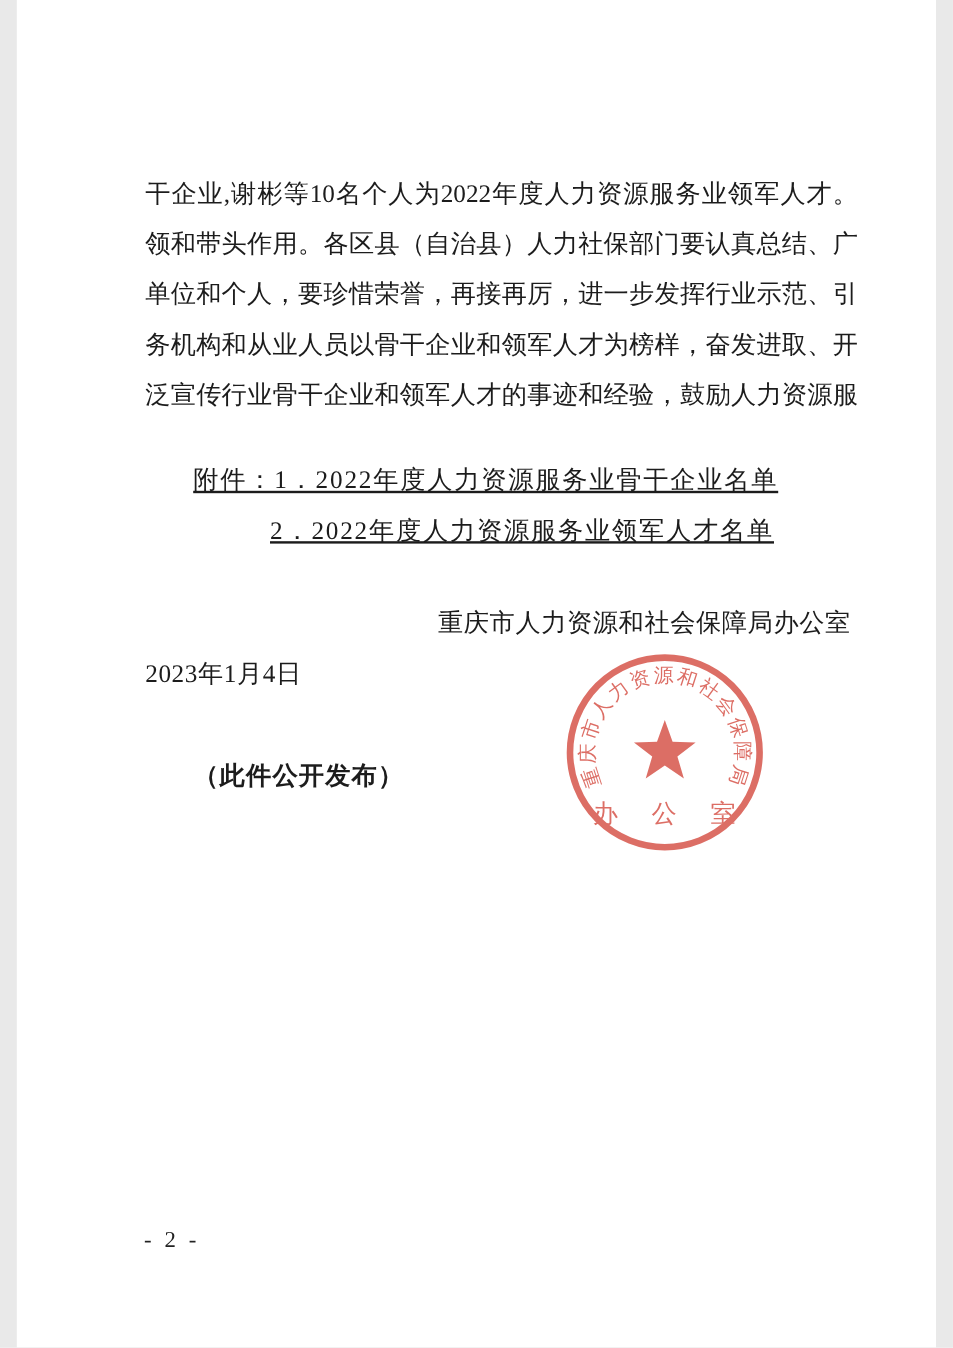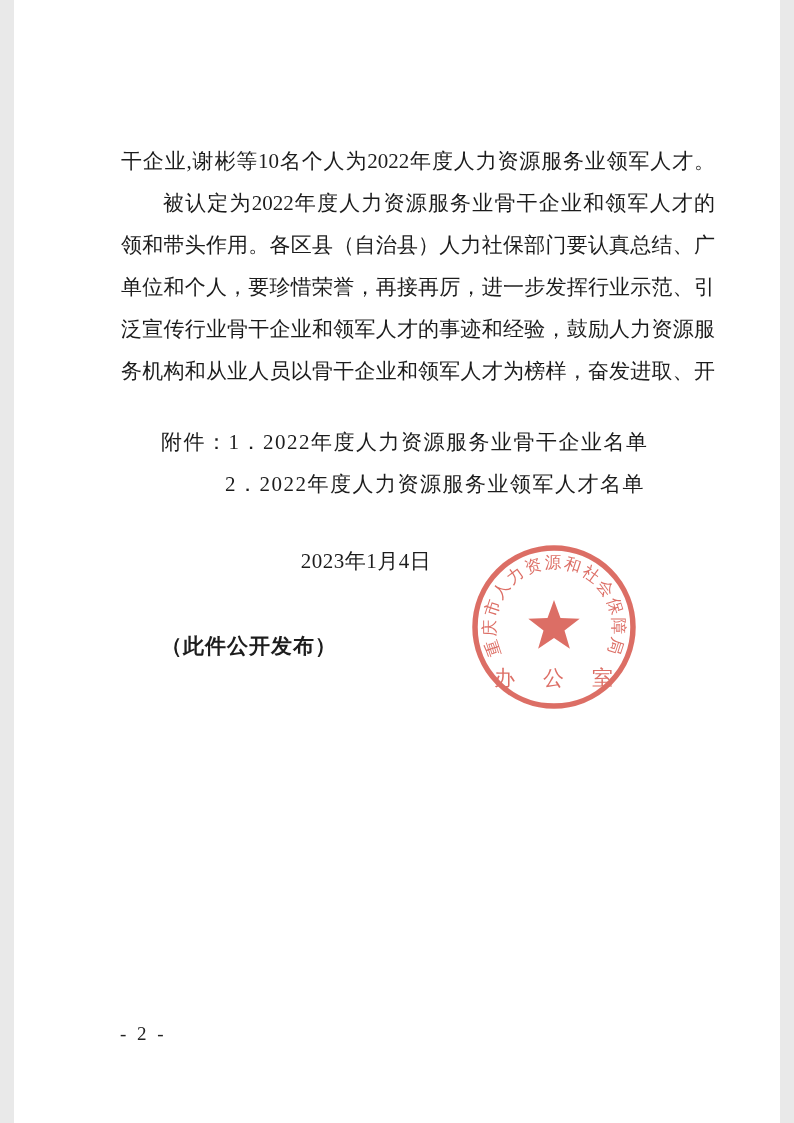--- a/index.html
+++ b/index.html
@@ -22,26 +22,26 @@
     line-height: 42px;
   }
   .line { white-space: nowrap; }
   .jline {
     white-space: normal;
     text-align: justify;
     text-align-last: justify;
     -moz-text-align-last: justify;
   }
   .indent2 { padding-left: 42px; box-sizing: border-box; }
-  .attachment { margin-top: 29px; letter-spacing: 1.5px; }
+  .attachment { margin-top: 29px; letter-spacing: 1.5px; text-decoration: underline; }
   .attach-line1 { padding-left: 40px; }
   .attach-line2 { padding-left: 104px; }
   .signature { margin-top: 35px; }
   .sig-org { text-align: right; padding-right: 6px; letter-spacing: 0.5px; }
-  .sig-date { text-align: center; padding-right: 104px; letter-spacing: 0.5px; }
+  .sig-date { text-align: left; padding-right: 104px; letter-spacing: 0.5px; }
   .publish-note { margin-top: 43px; padding-left: 40px; letter-spacing: 1px; font-weight: bold; }
   .page-number {
     position: absolute;
     left: 106px;
     top: 1022px;
     font-size: 19px;
     line-height: 24px;
     letter-spacing: 3px;
     color: #222;
   }
@@ -58,32 +58,32 @@
   .seal text { font-family: "Liberation Serif", "DejaVu Serif", serif; }
 </style>
 </head>
 <body>
 
 <div class="page">
 
   <div class="content">
 
     <div class="line jline">干企业,谢彬等10名个人为2022年度人力资源服务业领军人才。</div>
-    <div class="line jline indent2">被认定为2022年度人力资源服务业骨干企业和领军人才的</div>
     <div class="line jline">领和带头作用。各区县（自治县）人力社保部门要认真总结、广</div>
     <div class="line jline">单位和个人，要珍惜荣誉，再接再厉，进一步发挥行业示范、引</div>
+    <div class="line jline">务机构和从业人员以骨干企业和领军人才为榜样，奋发进取、开</div>
     <div class="line jline">泛宣传行业骨干企业和领军人才的事迹和经验，鼓励人力资源服</div>
-    <div class="line jline">务机构和从业人员以骨干企业和领军人才为榜样，奋发进取、开</div>
 
     <div class="attachment">
       <div class="line attach-line1">附件：1．2022年度人力资源服务业骨干企业名单</div>
       <div class="line attach-line2">2．2022年度人力资源服务业领军人才名单</div>
     </div>
 
     <div class="signature">
+      <div class="line sig-org">重庆市人力资源和社会保障局办公室</div>
       <div class="line sig-date">2023年1月4日</div>
     </div>
 
     <div class="line publish-note">（此件公开发布）</div>
 
   </div>
 
   <svg class="seal" viewBox="0 0 170 170" aria-hidden="true">
     <circle cx="85" cy="85" r="79" fill="none" stroke-width="5.5" stroke="#d85a50"></circle>
     <defs>

